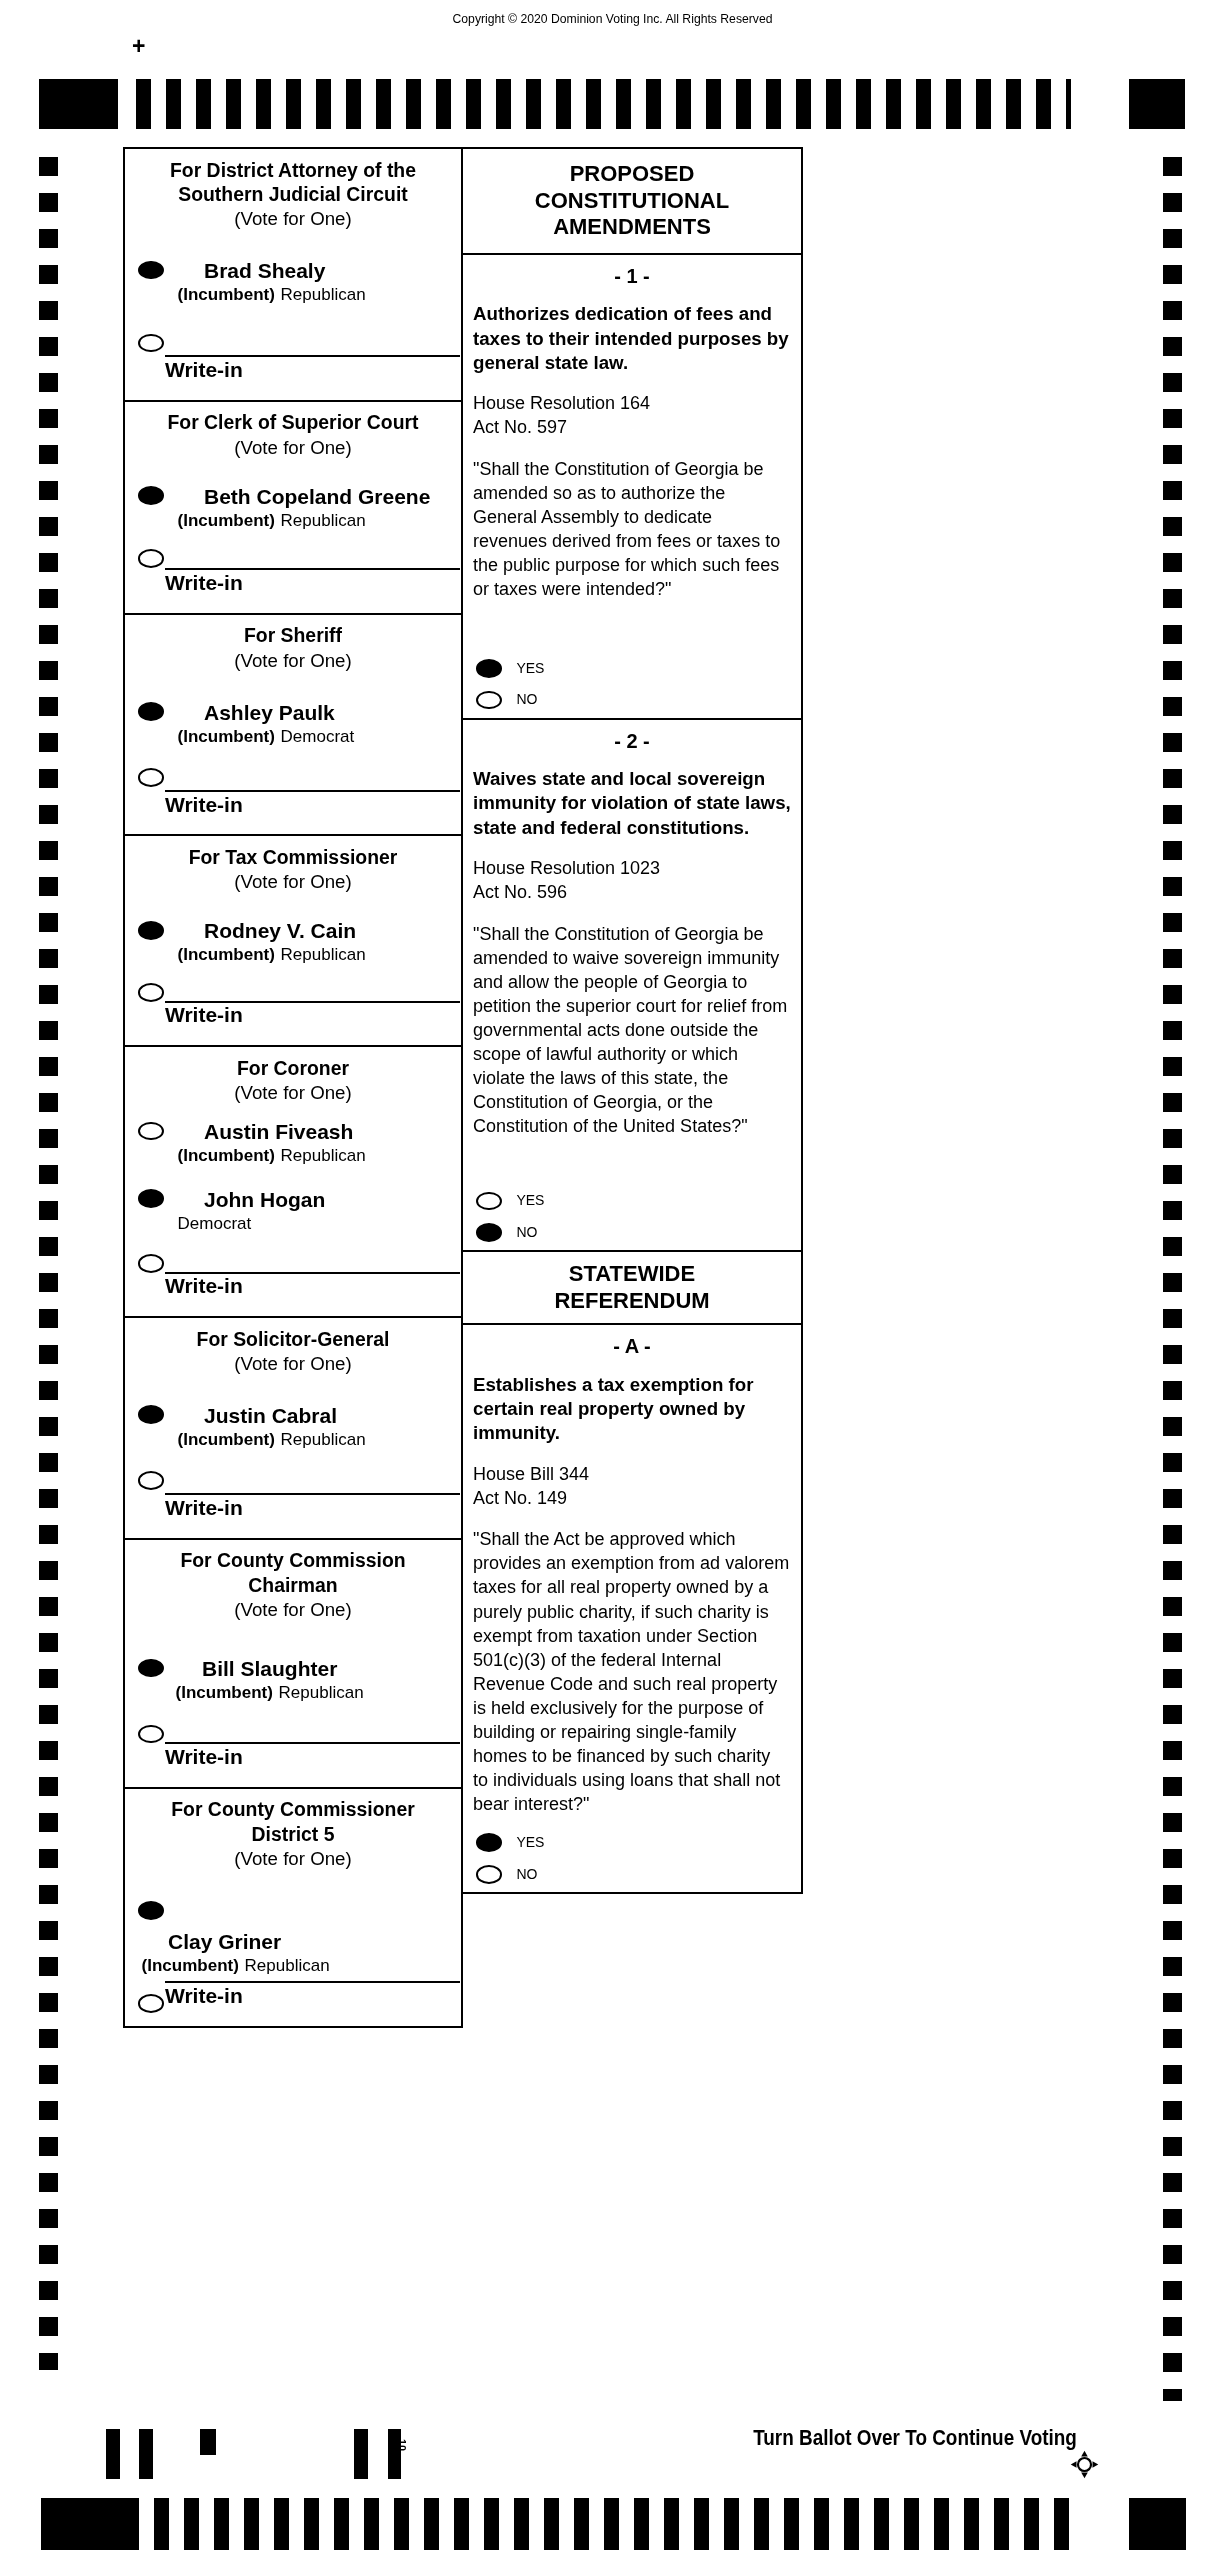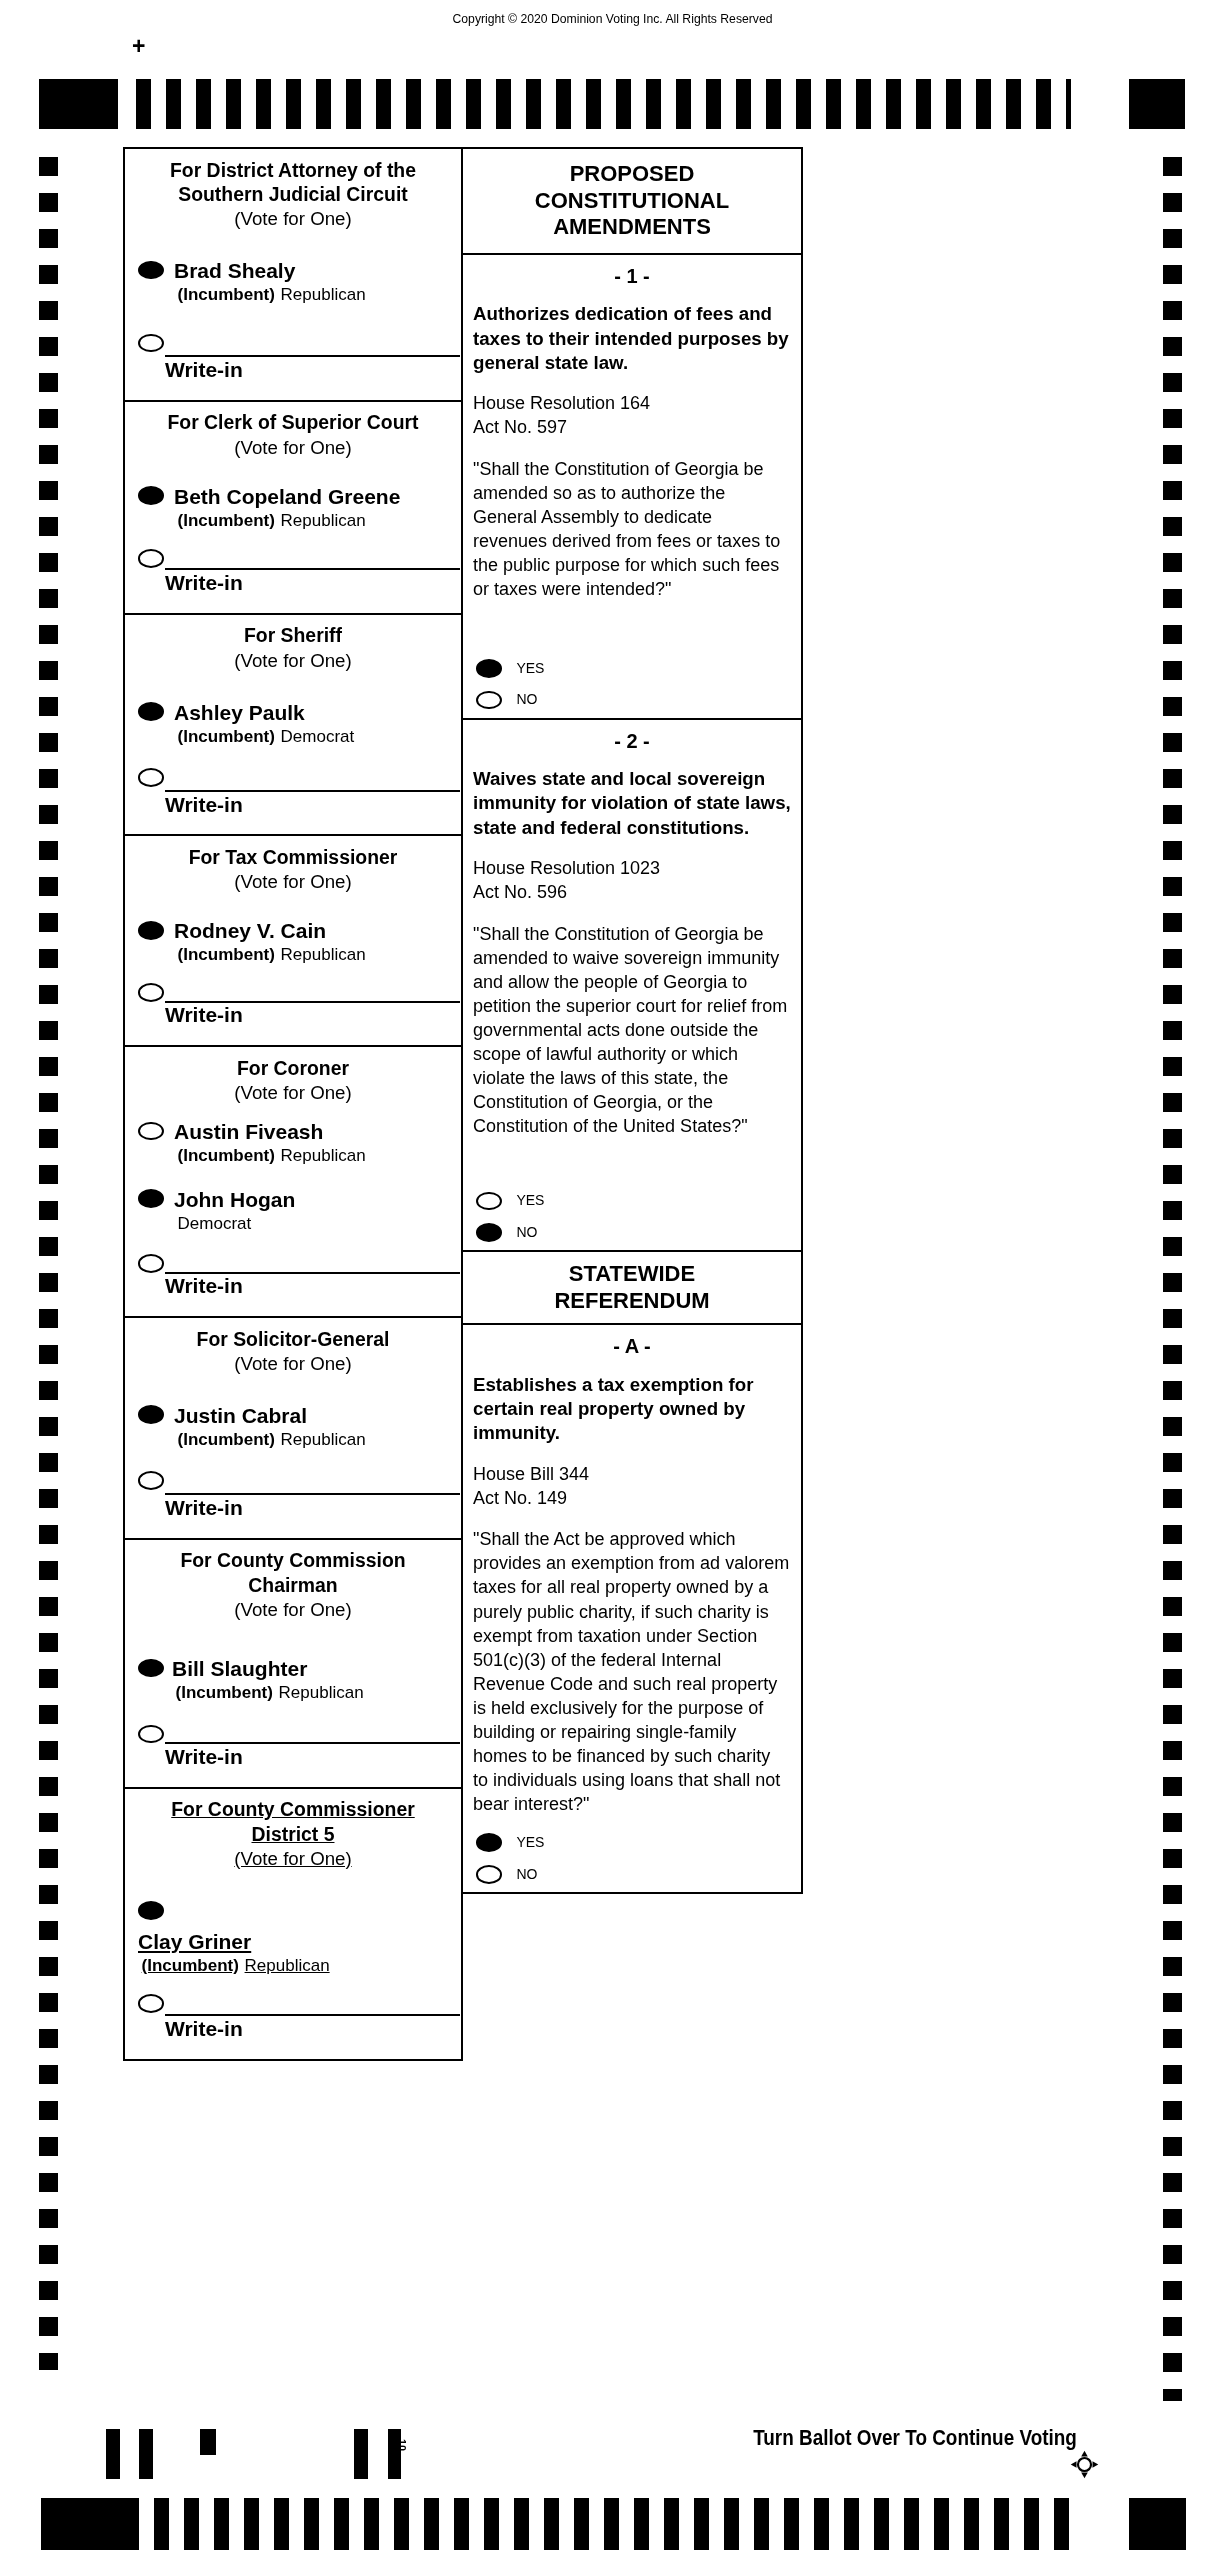--- a/index.html
+++ b/index.html
@@ -16,21 +16,21 @@
             transform:scaleX(0.88);transform-origin:right center;}
   
   .col-left{position:absolute;left:123px;top:147px;width:340px;}
   .col-right{position:absolute;left:461px;top:147px;width:342px;}
   .box{position:relative;border:2.2px solid #000;box-sizing:border-box;background:#fff;}
   .box + .box{margin-top:-2.2px;}
   
   .c-title{padding-top:8.6px;text-align:center;font-weight:bold;font-size:19.4px;line-height:1.25;white-space:pre-line;}
   .c-vfo{text-align:center;font-size:18.7px;margin-top:2.2px;}
   .cand{display:flex;align-items:flex-start;margin-left:13px;gap:10px;}
-  .cand-name{font-weight:bold;font-size:21px;line-height:1.1;}
+  .cand-name{font-weight:bold;font-size:21px;line-height:1.1;margin-left:30px;}
   .party-line{font-size:17px;margin-top:2.9px;margin-left:3.6px;}
   .party-line .inc{font-weight:bold;}
   .party-line .inc:not(:empty){margin-right:5.7px;}
   .oval{display:inline-block;width:26px;height:18.7px;border:2.2px solid #000;border-radius:50%;
         box-sizing:border-box;background:#fff;flex:0 0 auto;margin-top:1.4px;}
   .oval.filled{background:#000;}
   .solo{margin-left:13px;}
   .write-in{position:absolute;left:40px;right:1.4px;bottom:18px;}
   .wline{border-top:2.2px solid #000;}
   .wlabel{font-weight:bold;font-size:21px;margin-top:0.7px;}
@@ -183,21 +183,21 @@
           <div class="party-line"><span class="inc">(Incumbent)</span><span>Republican</span></div>
         </div>
       </div>
       <div class="solo" style="margin-top:20px;"><span class="oval"></span></div>
       <div class="write-in">
         <div class="wline"></div>
         <div class="wlabel">Write-in</div>
       </div>
     </section>
 
-    <section class="box" style="height:274px;text-decoration:underline;">
+    <section class="box" style="height:241px;">
       <div class="c-title">For County Commissioner
 District 5</div>
       <div class="c-vfo">(Vote for One)</div>
       <div class="cand" style="margin-top:30px;flex-direction:column;">
         <span class="oval filled"></span>
         <div>
           <div class="cand-name">Clay Griner</div>
           <div class="party-line"><span class="inc">(Incumbent)</span><span>Republican</span></div>
         </div>
       </div>

